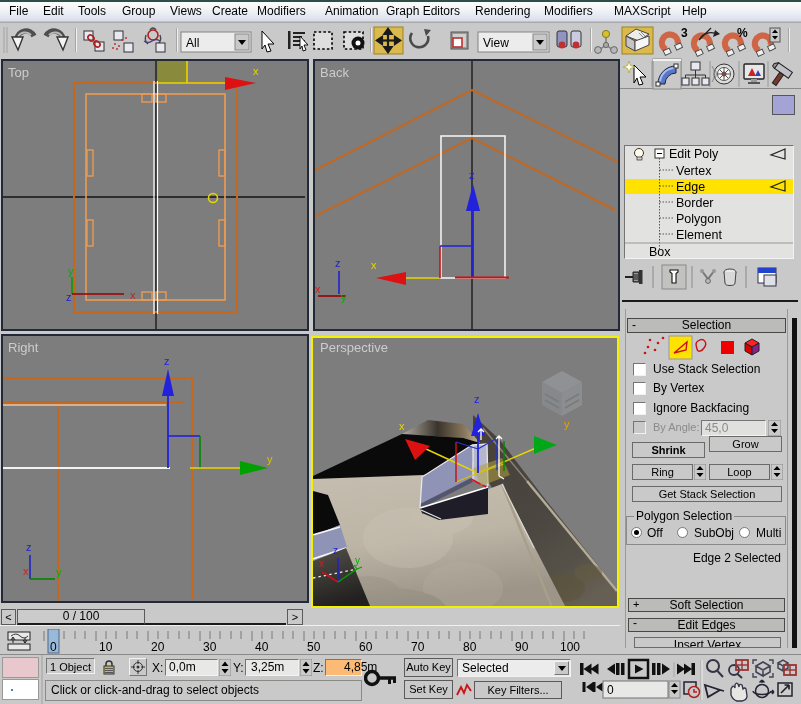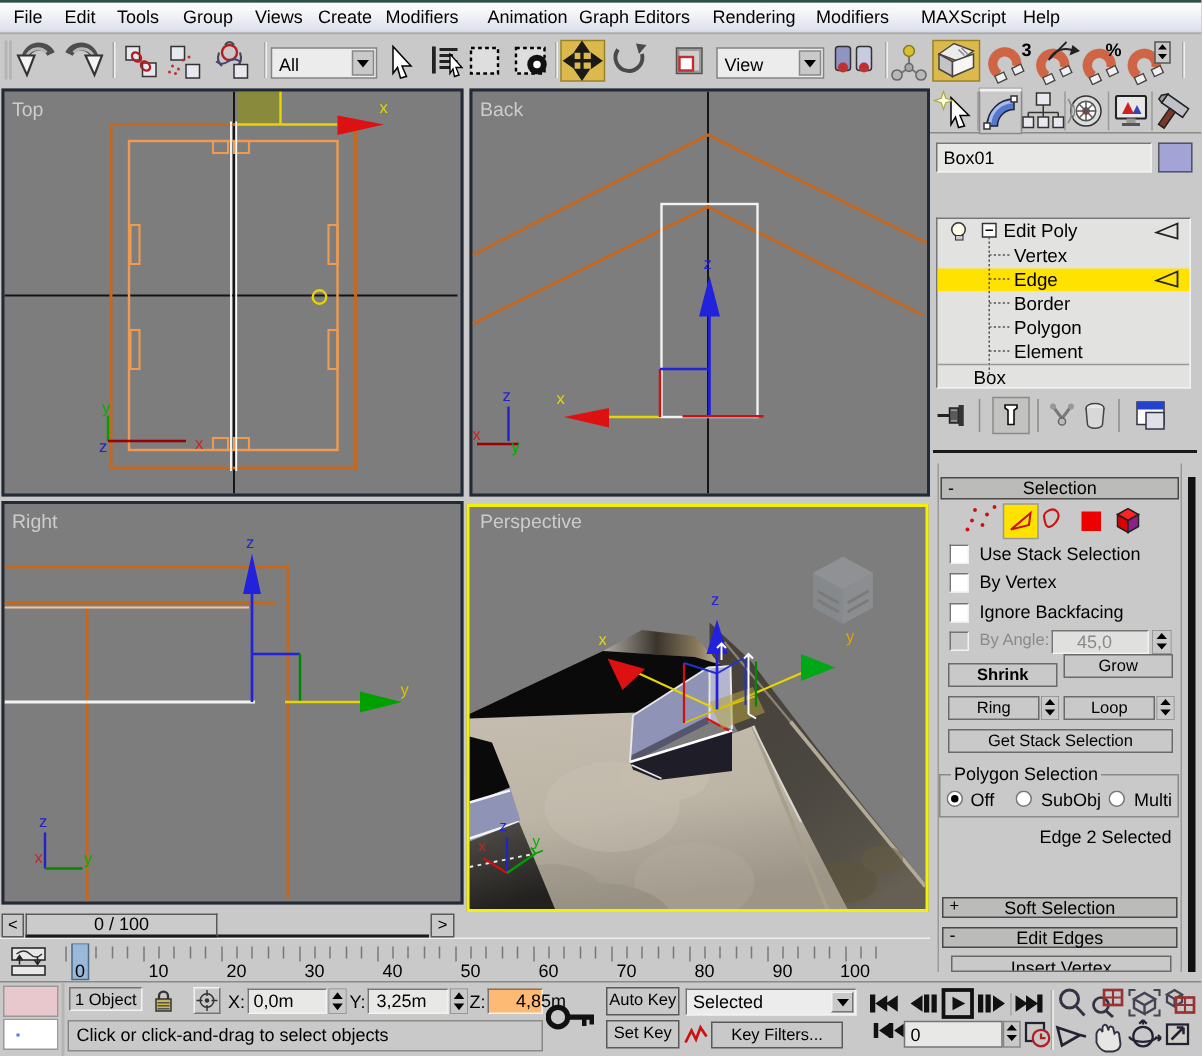--- a/index.html
+++ b/index.html
@@ -450,21 +450,20 @@
 <rect x="131" y="22" width="6" height="3" fill="#999"></rect>
 <rect x="128" y="25" width="12" height="2" fill="#555"></rect>
 
 <g transform="rotate(35 163 15)">
 <path d="M 154 10 h 17 v 7 h -17 z" fill="#c0c0c8" stroke="#222"></path>
 <path d="M 154 10 l -3 3 v 3 l 3 1 z" fill="#999" stroke="#222"></path>
 <rect x="160.5" y="17" width="4.5" height="13" fill="#7a3828" stroke="#222"></rect>
 </g>
 </svg>
 
-<div class="abs sunken" style="left:4px;top:38px;width:144px;height:20px;background:#e8e8e6;font-size:12px;line-height:18px;padding-left:4px;">Box01</div>
 <div class="abs" style="left:152px;top:38px;width:23px;height:20px;background:#a3a3d5;border:1px solid #555;"></div>
 
 
 <div class="abs sunken" style="left:4px;top:88px;width:170px;height:114px;background:#e2e2e0;font-size:12px;">
 <svg width="168" height="112" viewBox="0 0 168 112">
 
 <rect x="0" y="33" width="168" height="15" fill="#ffe200"></rect>
 
 <circle cx="14" cy="7" r="4.5" fill="#fffbe8" stroke="#333"></circle>
 <rect x="12" y="11" width="5" height="3" fill="#ccc" stroke="#333" stroke-width="0.7"></rect>
@@ -552,21 +551,21 @@
 </svg>
 
 <div class="abs sunken" style="left:13px;top:306px;width:13px;height:13px;background:#fff;"></div>
 <div class="abs txt" style="left:33px;top:305px;font-size:12px;">Use Stack Selection</div>
 <div class="abs sunken" style="left:13px;top:325px;width:13px;height:13px;background:#fff;"></div>
 <div class="abs txt" style="left:33px;top:324px;font-size:12px;">By Vertex</div>
 <div class="abs sunken" style="left:13px;top:345px;width:13px;height:13px;background:#fff;"></div>
 <div class="abs txt" style="left:33px;top:344px;font-size:12px;">Ignore Backfacing</div>
 <div class="abs sunken" style="left:13px;top:364px;width:13px;height:13px;background:#c9c9c9;"></div>
 <div class="abs txt" style="left:33px;top:364px;font-size:11px;color:#8a8a88;">By Angle:</div>
-<div class="abs sunken" style="left:81px;top:363px;width:65px;height:16px;background:#e0e0de;font-size:12px;line-height:14px;padding-left:16px;color:#8a8a8a;">45,0</div>
+<div class="abs sunken" style="left:81px;top:363px;width:65px;height:16px;background:#e0e0de;font-size:12px;line-height:14px;padding-left:3px;color:#8a8a8a;">45,0</div>
 <svg class="abs" style="left:148px;top:363px" width="13" height="16">
       <rect x="0" y="0" width="13" height="16" fill="#c9c9c9" stroke="#888"></rect>
       <path d="M 3 6 l 7 0 l -3.5 -4 z M 3 9 l 7 0 l -3.5 4 z" fill="#000"></path>
     </svg>
 
 <div class="abs btn raised" style="left:12px;top:385px;width:73px;height:16px;line-height:14px;border:1px solid #6a6a68;font-weight:bold;">Shrink</div>
 <div class="abs btn" style="left:89px;top:379px;width:73px;height:16px;line-height:14px;border:1px solid #6a6a68;">Grow</div>
 <div class="abs btn" style="left:12px;top:407px;width:61px;height:16px;line-height:14px;border:1px solid #6a6a68;">Ring</div>
 <svg class="abs" style="left:74px;top:407px" width="12" height="16">
       <rect x="0" y="0" width="12" height="16" fill="#c9c9c9" stroke="#888"></rect>

